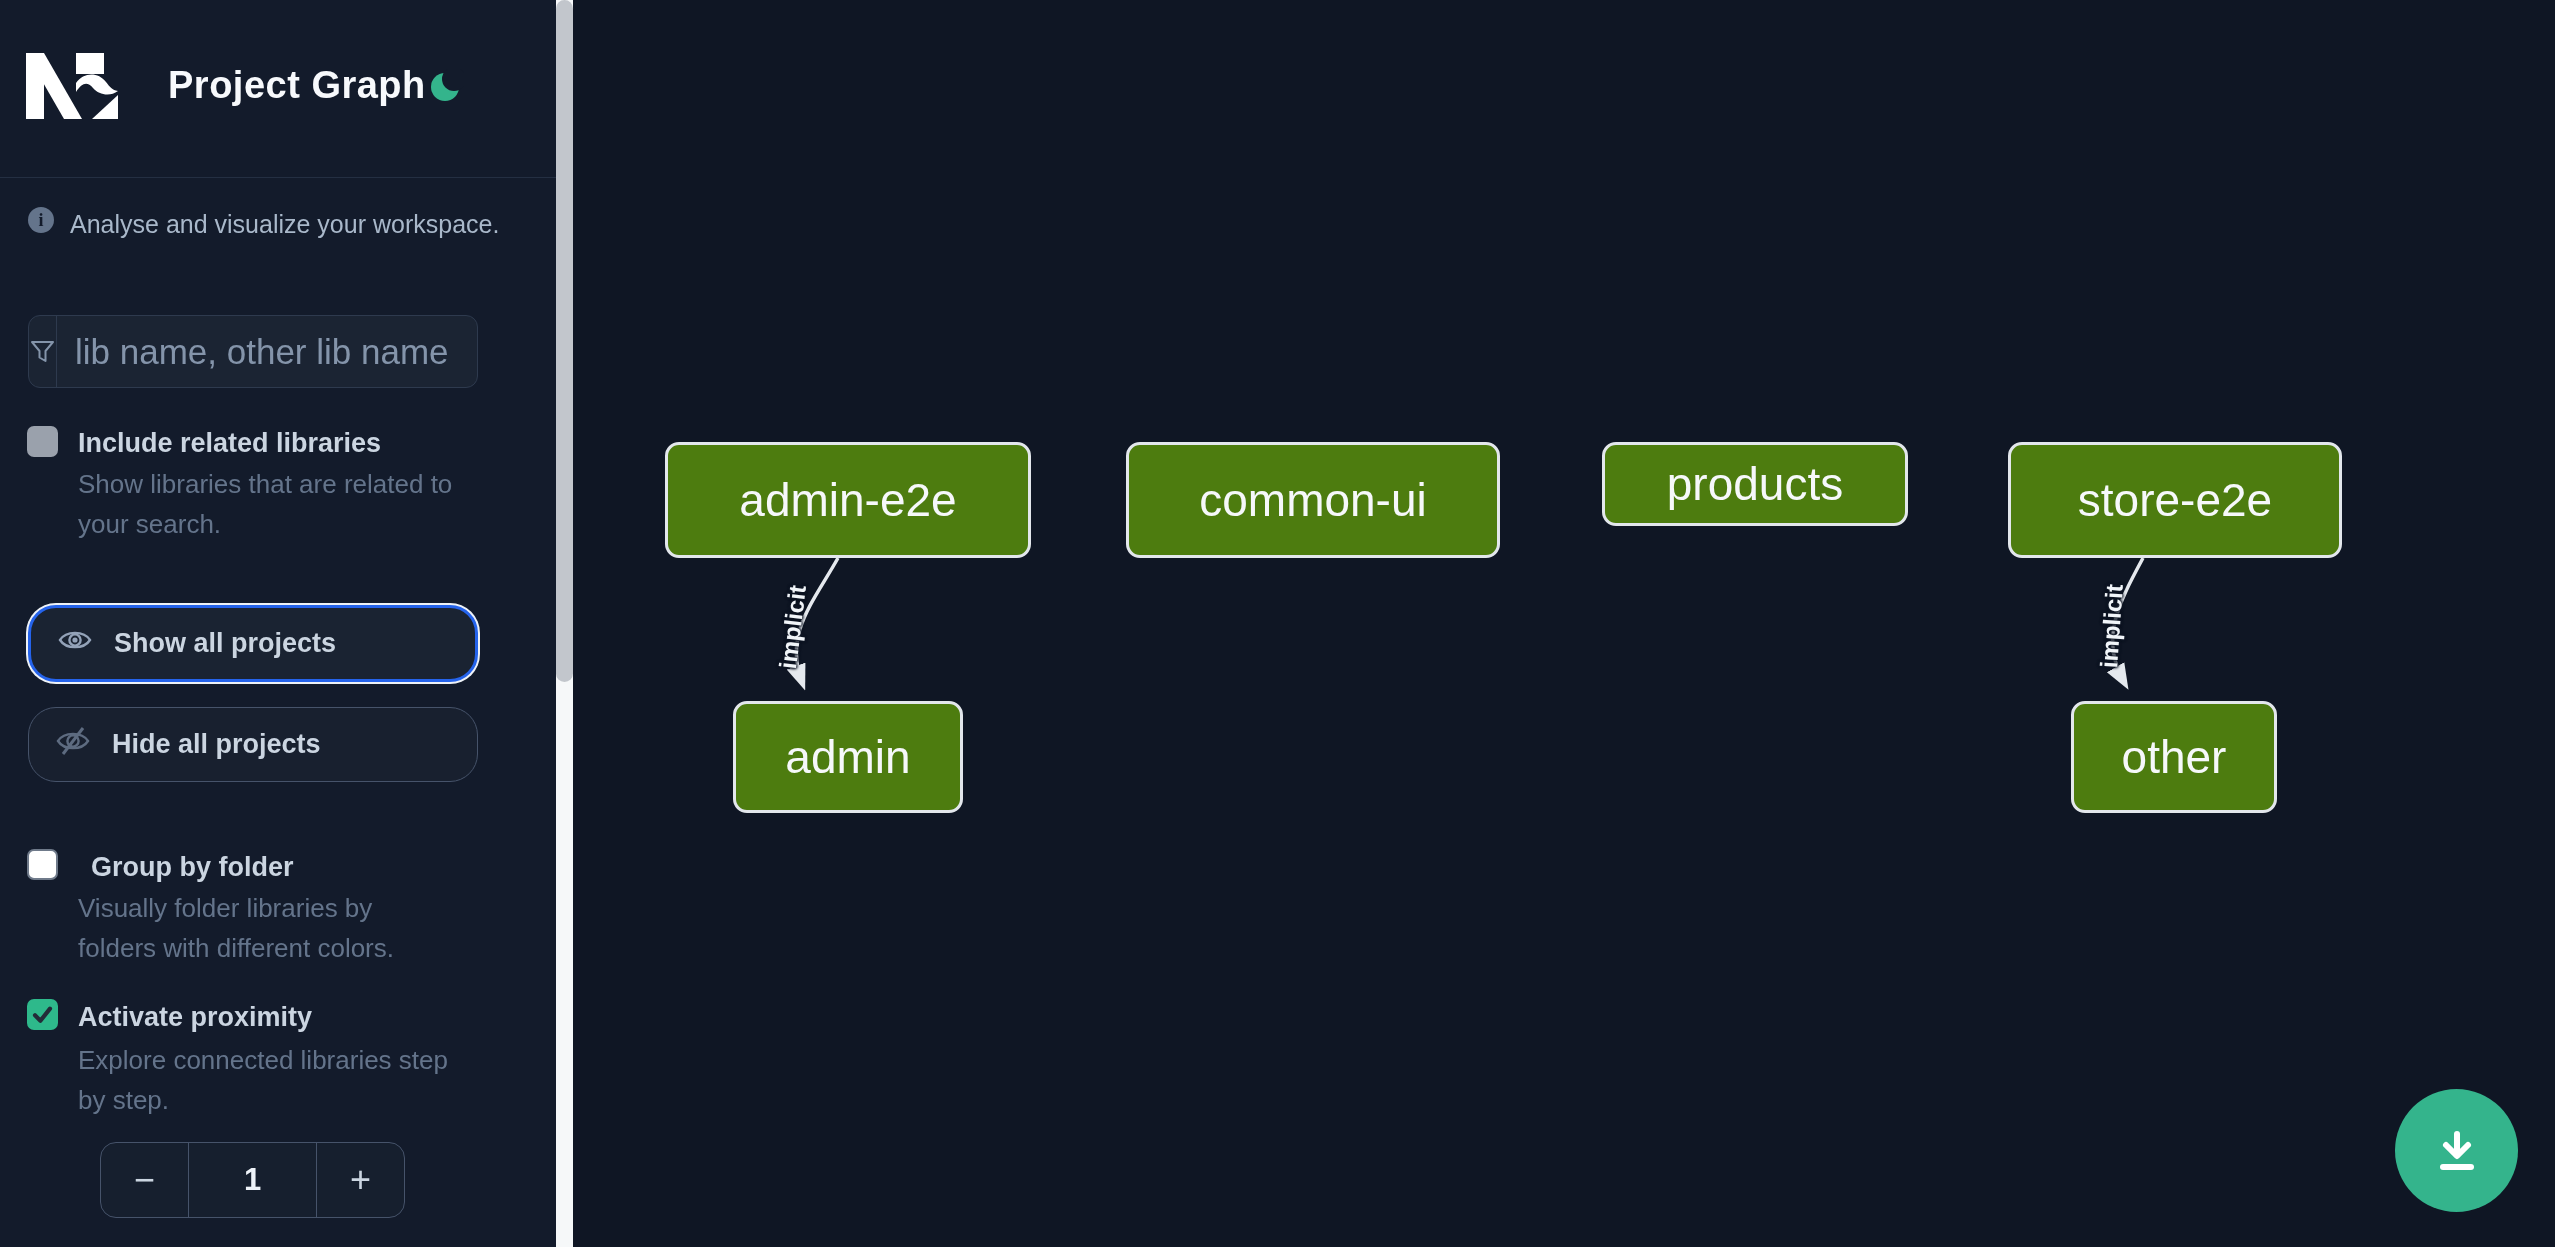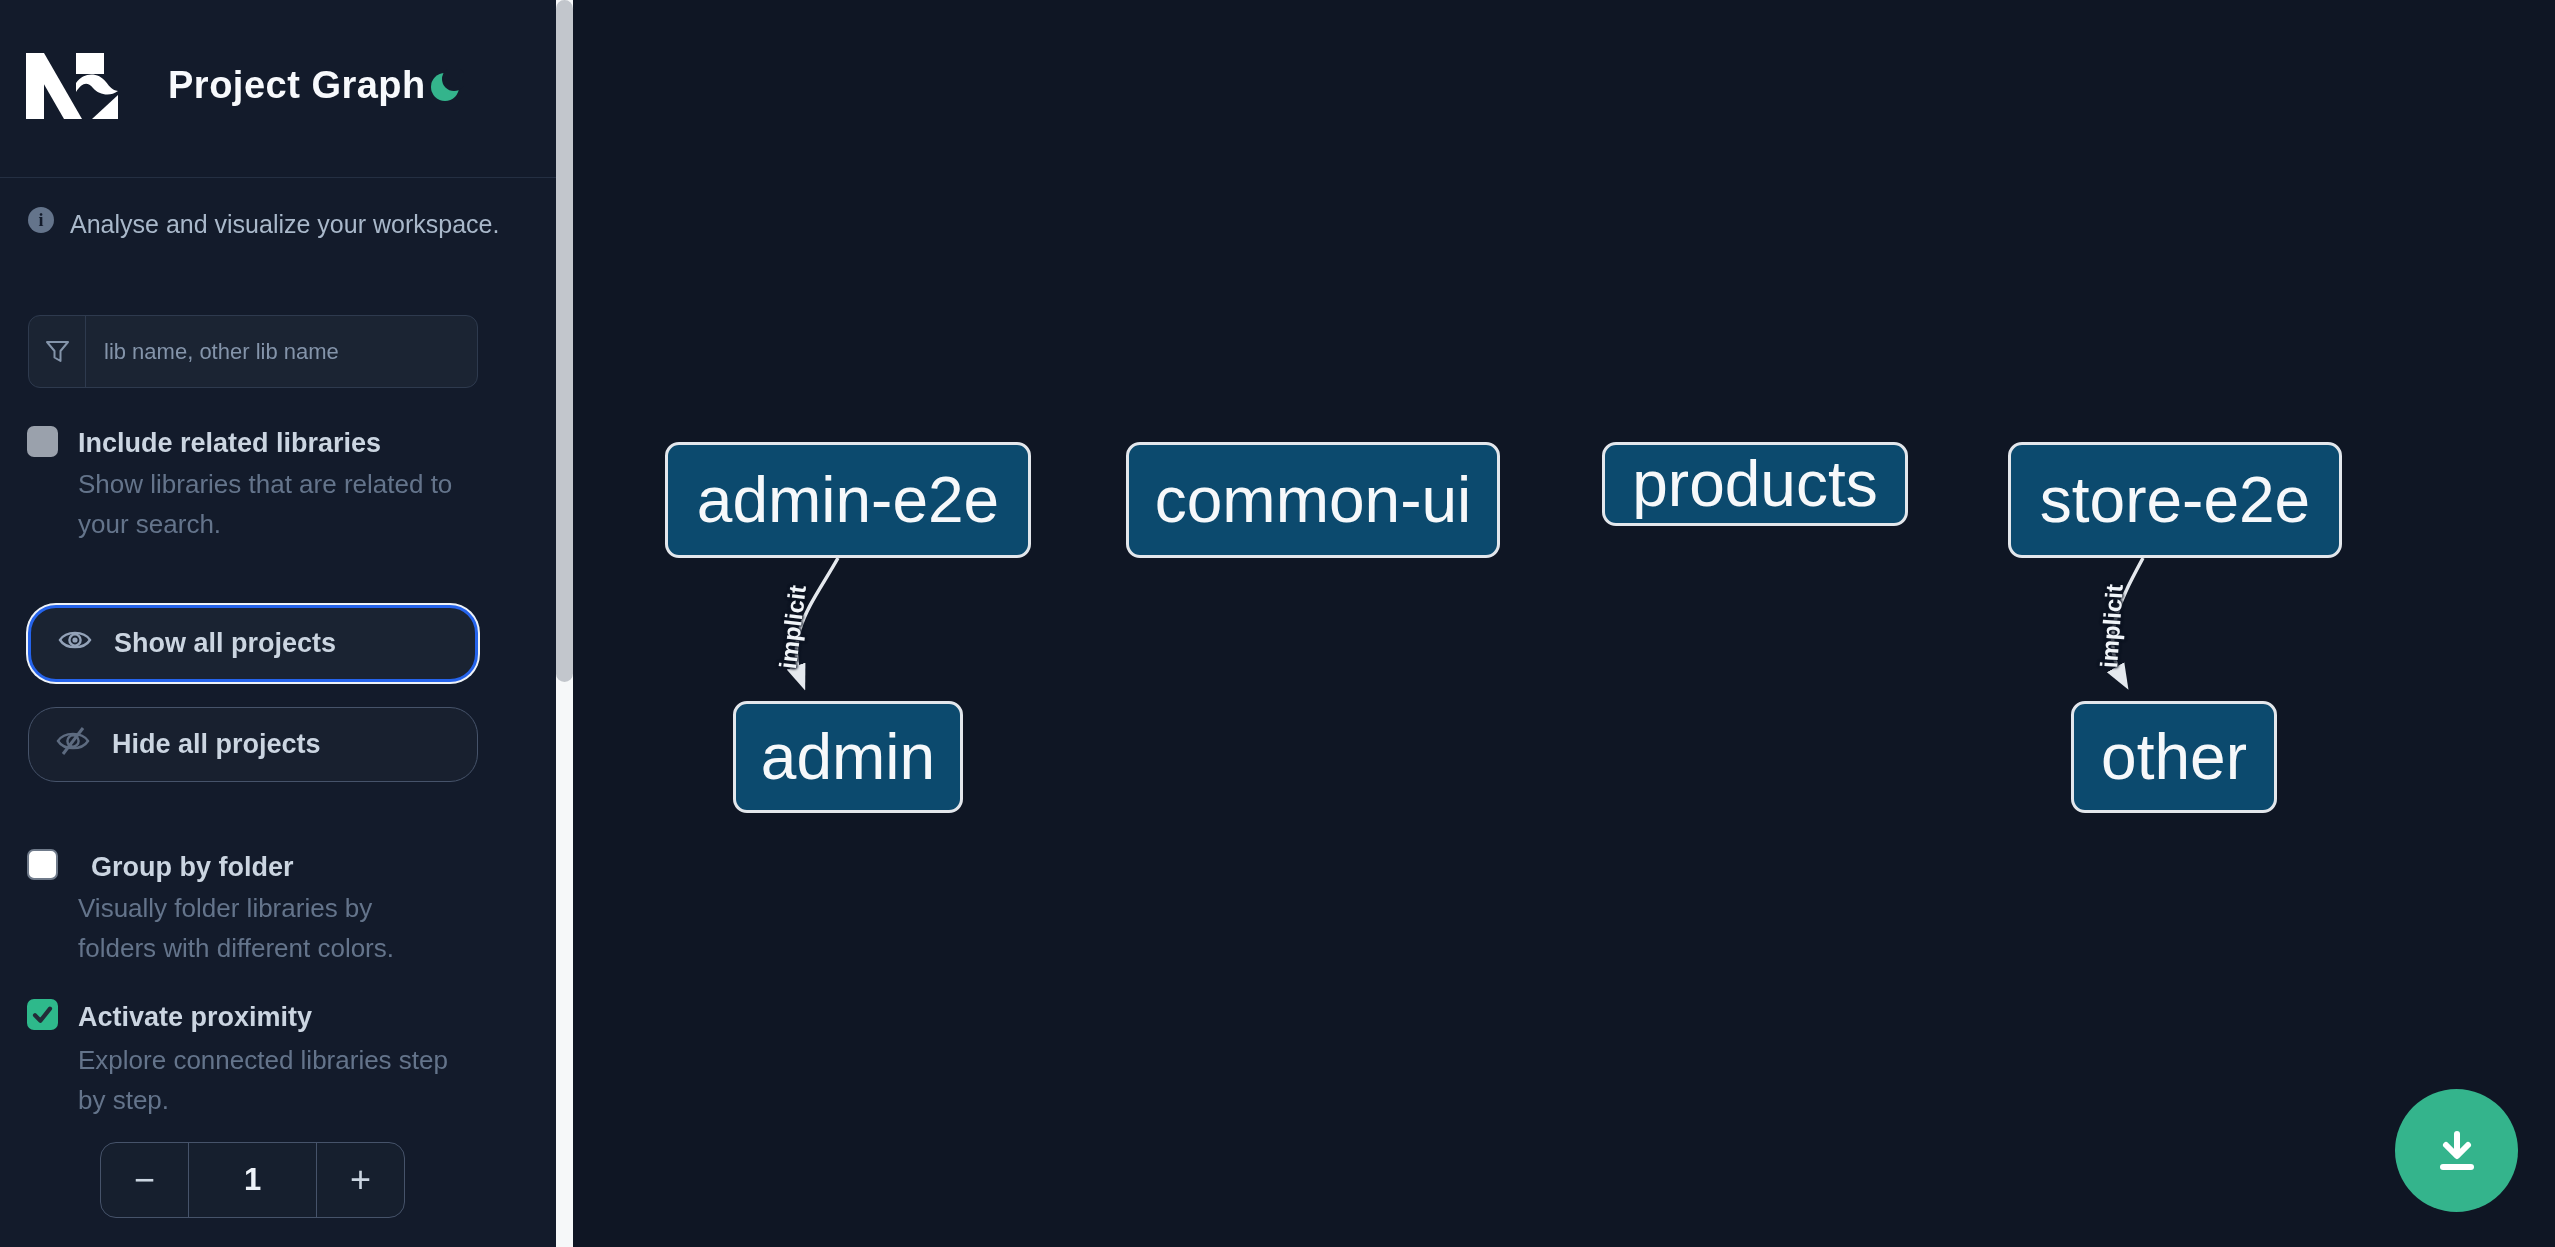--- a/index.html
+++ b/index.html
@@ -54,21 +54,21 @@
     position:absolute; left:28px; top:315px; width:450px; height:73px;
     background:#1b2433; border:1px solid #2e3a4e; border-radius:12px;
     display:flex; align-items:stretch;
   }
   .search-icon-cell {
     width:57px; display:flex; align-items:center; justify-content:center;
     border-right:1px solid #2e3a4e;
   }
   .search-input {
     flex:1; background:transparent; border:none; outline:none;
-    padding:0 18px; font-size:22px; color:#d7dfeb;
+    padding:0 18px; font-size:35px; color:#d7dfeb;
     font-family:"Liberation Sans","DejaVu Sans",sans-serif;
   }
   .search-input::placeholder { color:#8494aa; opacity:1; }
 
   
   .checkbox { position:absolute; width:31px; height:31px; border-radius:7px; cursor:pointer; }
   .checkbox.gray  { background:#9aa1ac; }
   .checkbox.white { background:#ffffff; border:2px solid #6f7a8a; }
   .checkbox.teal  { background:#2eb98b; display:flex; align-items:center; justify-content:center; }
   .opt-label {
@@ -111,22 +111,22 @@
   .stepper .inc { width:88px; border-left:1px solid #46536a; }
   .stepper .val {
     flex:1; display:flex; align-items:center; justify-content:center;
     color:#eef3f9; font-size:31px; font-weight:700;
   }
 
   
   #graph-layer { position:absolute; left:0; top:0; width:2555px; height:1247px; z-index:2; }
   #edge-svg { position:absolute; left:0; top:0; }
   .graph-node {
-    position:absolute; background:#0c4a6e; border:3px solid #e3e7ec; border-radius:14px;
-    color:#f6f8fa; font-size:64px; display:flex; align-items:center; justify-content:center;
+    position:absolute; background:#4d7c0f; border:3px solid #e3e7ec; border-radius:14px;
+    color:#f6f8fa; font-size:46px; display:flex; align-items:center; justify-content:center;
     white-space:nowrap; cursor:pointer;
   }
   .edge-label {
     position:absolute; color:#f1f5f9; font-size:24px; font-weight:700;
     text-shadow:0 1px 3px #0f1624, 0 -1px 3px #0f1624, 1px 0 3px #0f1624, -1px 0 3px #0f1624;
     cursor:pointer;
   }
   .edge-path { stroke:#e5e9ee; stroke-width:3.5; fill:none; }
 
   

